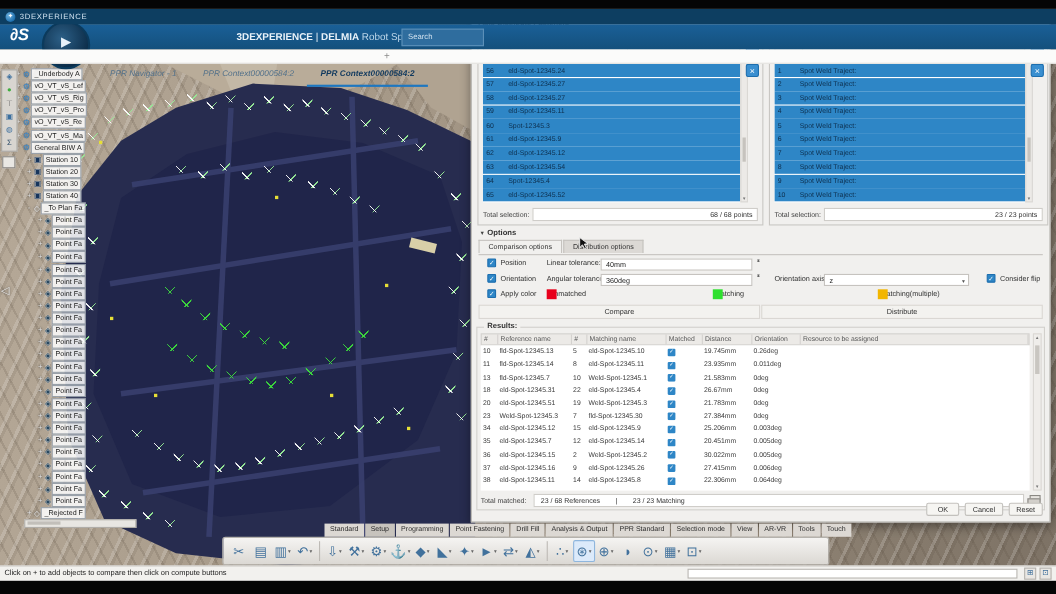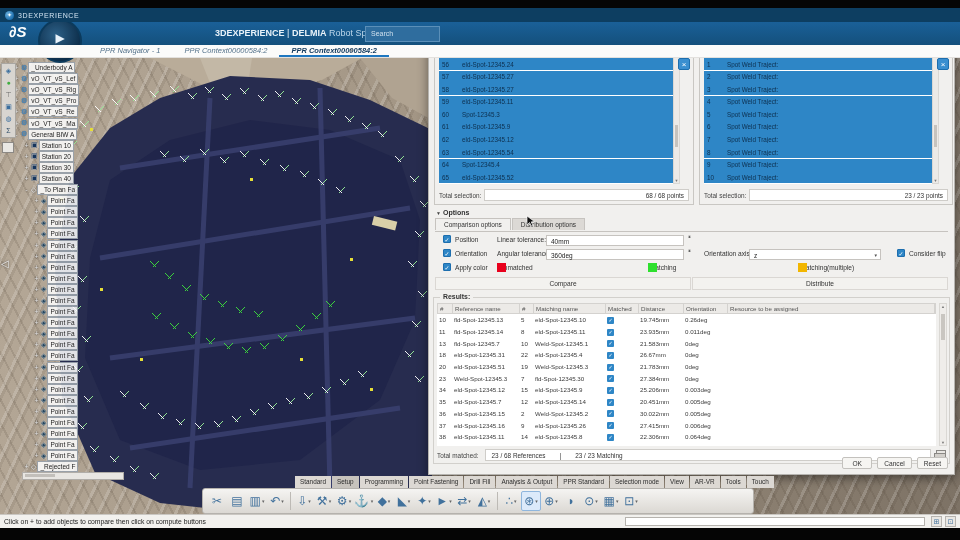--- a/index.html
+++ b/index.html
@@ -13,21 +13,21 @@
   .bar-app{position:absolute;left:0;top:22px;width:960px;height:23px;background:linear-gradient(#1a6098,#14507c);z-index:28;}
   .logo3ds{position:absolute;left:9px;top:1px;color:#fff;font-size:15px;font-style:italic;font-weight:bold;}
   .avatar{position:absolute;left:38px;top:-3px;width:40px;height:40px;border-radius:50%;background:radial-gradient(circle at 40% 35%,#2c5f86,#0b2b47 75%);border:2px solid #0b3a5c;z-index:31;text-align:center;}
   .avatar .play{color:#e8f2fa;font-size:12px;line-height:34px;}
   .avatar .vr{position:absolute;left:0;right:0;bottom:2px;color:#cfe2f2;font-size:5px;}
   .brand-line{position:absolute;left:215px;top:6px;font-size:9px;color:#e9f2f9;}
   .brand-line b{font-weight:bold;}
   .brand-app{color:#bcd6ea;font-weight:normal;}
   .searchbox{position:absolute;left:365px;top:4px;width:68px;height:14px;background:#2f6d9e;border:1px solid #5b8fb8;color:#cfe0ee;font-size:7px;line-height:14px;padding-left:5px;}
   .bar-tabs{position:absolute;left:0;top:45px;width:960px;height:13px;background:#fbfbfa;z-index:28;display:flex;align-items:stretch;padding-left:88px;border-bottom:1px solid #e3e1de;box-sizing:border-box;}
-  .doc-tab{font-size:7.5px;font-style:italic;color:#53718a;line-height:12px;padding:0 12px;border-bottom:2px solid transparent;white-space:nowrap;}
+  .doc-tab{font-size:7.5px;font-style:italic;color:#53718a;line-height:12px;padding:16px 12px;border-bottom:2px solid transparent;white-space:nowrap;}
   .doc-tab.active{color:#10395e;font-weight:bold;border-bottom:2px solid #1e77c0;}
   .newtab{font-size:9px;color:#8a8a8a;line-height:12px;padding:0 4px;}
 
   
   .viewport{position:absolute;left:0;top:58px;width:960px;height:460px;z-index:1;
     background:
       repeating-linear-gradient(115deg, rgba(255,255,255,.16) 0 3px, rgba(40,30,20,.08) 3px 6px, transparent 6px 14px),
       repeating-linear-gradient(62deg, rgba(90,78,64,.18) 0 2px, transparent 2px 11px),
       linear-gradient(100deg,#b6a998,#a39685 40%,#8e8273 75%,#7d7265);}
   .carsvg{position:absolute;left:0;top:0;}

